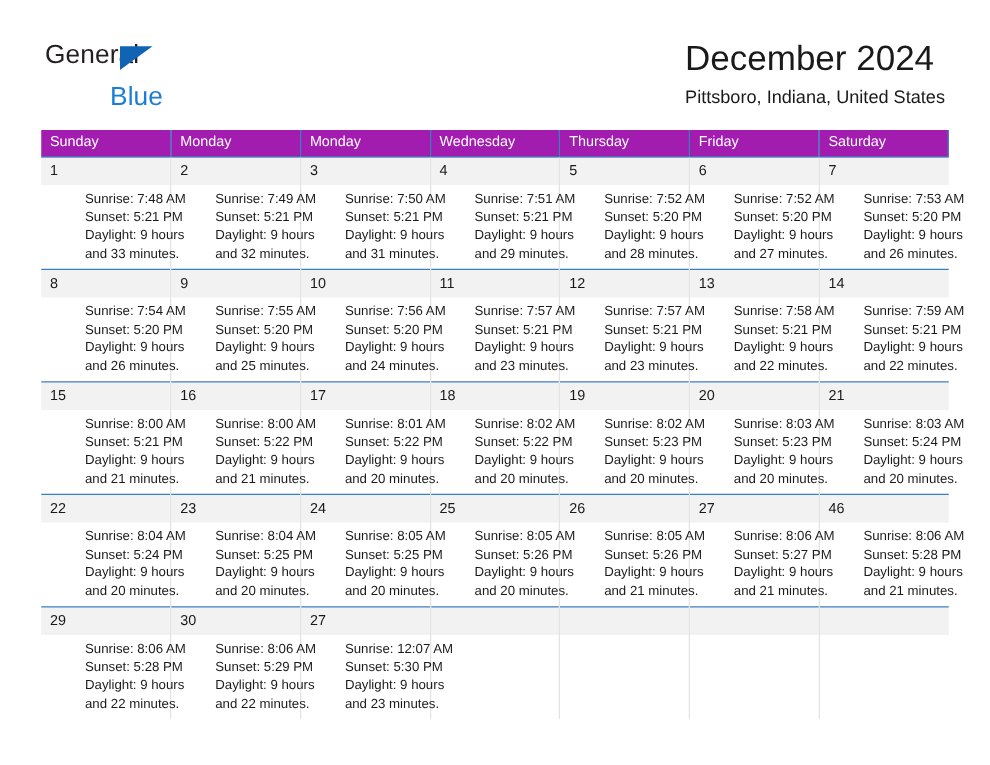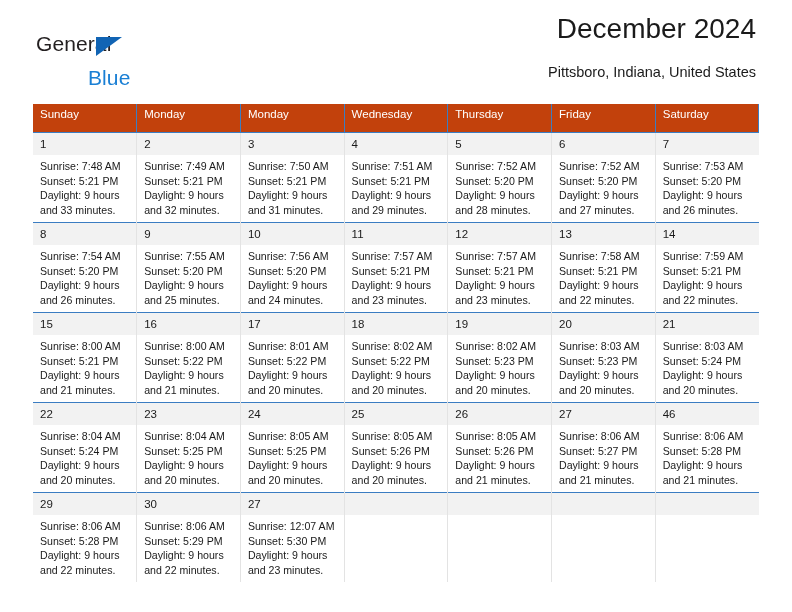--- a/index.html
+++ b/index.html
@@ -62,54 +62,54 @@
     font-size: 21px;
     line-height: 24px;
     color: #1a7fd4;
     letter-spacing: 0.1px;
     white-space: nowrap;
   }
 
   .title-block {
     position: absolute;
     right: 36px;
-    top: 12px;
-    text-align: right;
+    top: 30px;
+    text-align: left;
   }
   .cal-title {
     font-size: 28px;
     line-height: 34px;
     color: #1a1a1a;
     font-weight: normal;
     white-space: nowrap;
   }
   .cal-subtitle {
     font-size: 14.5px;
     line-height: 20px;
     color: #1a1a1a;
-    margin-top: 16px;
+    margin-top: 4px;
     white-space: nowrap;
   }
 
   
   .calendar {
     position: absolute;
     left: 33px;
     top: 104px;
     width: 726px;
     border-collapse: collapse;
     table-layout: fixed;
   }
   .calendar th {
-    background: #c2410c;
+    background: #a21caf;
     color: #ffffff;
     font-size: 11.5px;
     font-weight: normal;
     text-align: left;
-    padding: 4px 0 12px 7px;
+    padding: 4px 0 5px 7px;
     height: 12px;
     border-right: 1px solid #3b7dc2;
   }
   .calendar col {
     width: 103.71px;
   }
 
   .week-row > td {
     vertical-align: top;
     padding: 0;
@@ -134,20 +134,21 @@
   }
   .daynum.empty {
     background: #f2f2f2;
     color: transparent;
   }
   .info {
     padding: 4px 5px 0 7px;
     font-size: 10.6px;
     line-height: 14.6px;
     color: #1a1a1a;
+    margin-left: 28px;
   }
   .info div {
     white-space: nowrap;
   }
   .cell-empty .info { visibility: hidden; }
 </style>
 </head>
 <body>
 
 <div class="page">

